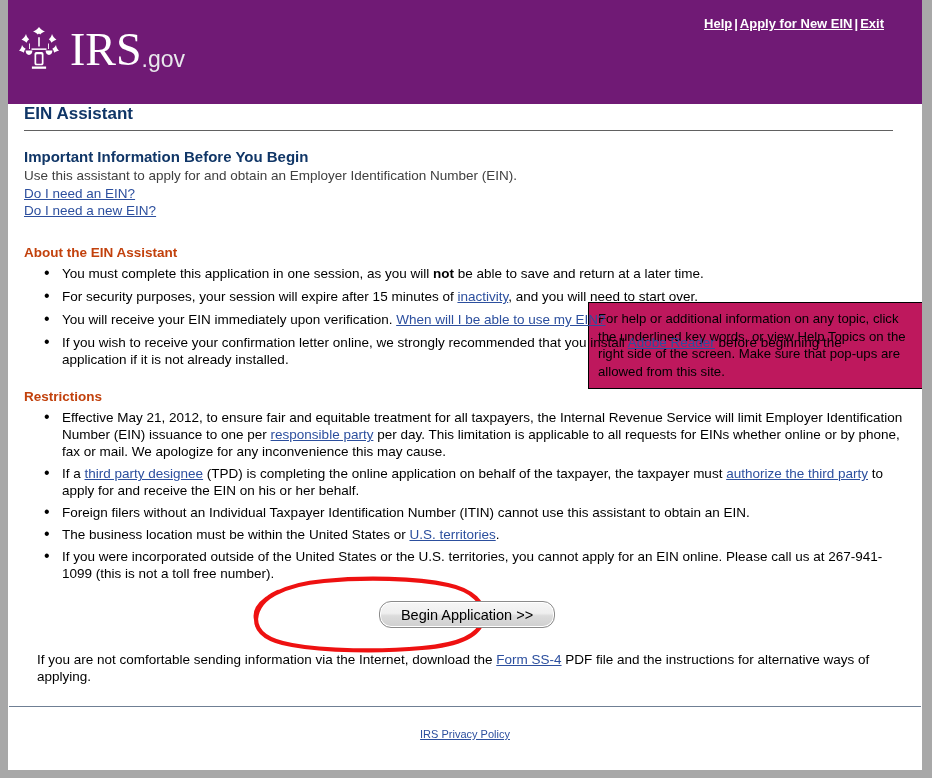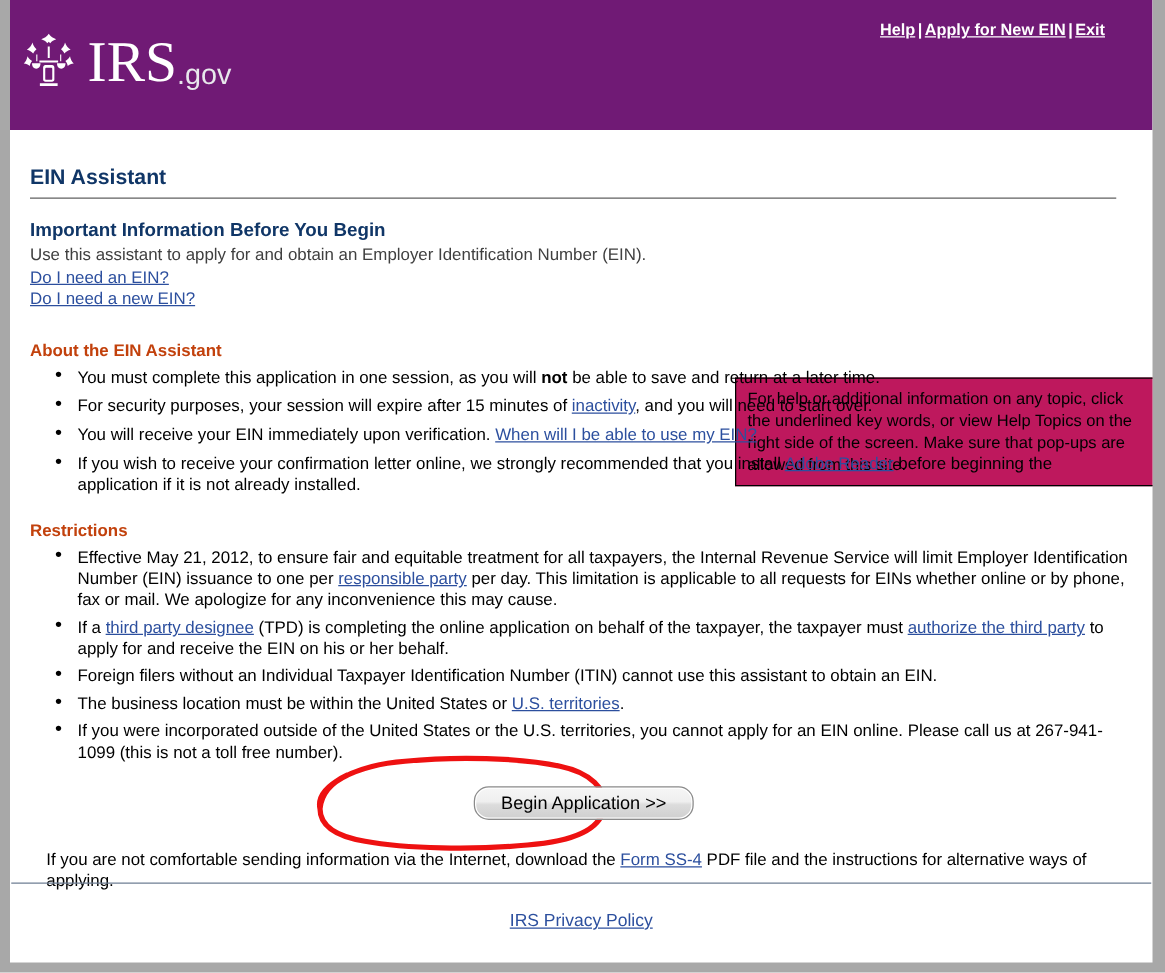--- a/index.html
+++ b/index.html
@@ -85,21 +85,21 @@
   #content {
     position: relative;
     padding: 0 16px;
     height: 666px;
     box-sizing: border-box;
   }
   #page-title {
     color: #103667;
     font-size: 17px;
     font-weight: bold;
-    padding-top: 28px;
+    padding-top: 0;
     padding-bottom: 6px;
   }
   #title-rule {
     border-bottom: 1px solid #616161;
     width: 869px;
     margin-bottom: 17px;
   }
 
   h2.section-head {
     color: #103667;
@@ -221,21 +221,21 @@
     width: 914px;
     height: 64px;
   }
   #footer-rule {
     border-top: 1px solid #6f7f94;
     margin: 0 1px;
   }
   #footer-link-wrap {
     text-align: center;
     padding-top: 21px;
-    font-size: 14px;
+    font-size: 11px;
   }
 </style>
 </head>
 <body>
 
 <div id="page-frame">
 
   <div id="site-header">
 
     <div id="brand">

